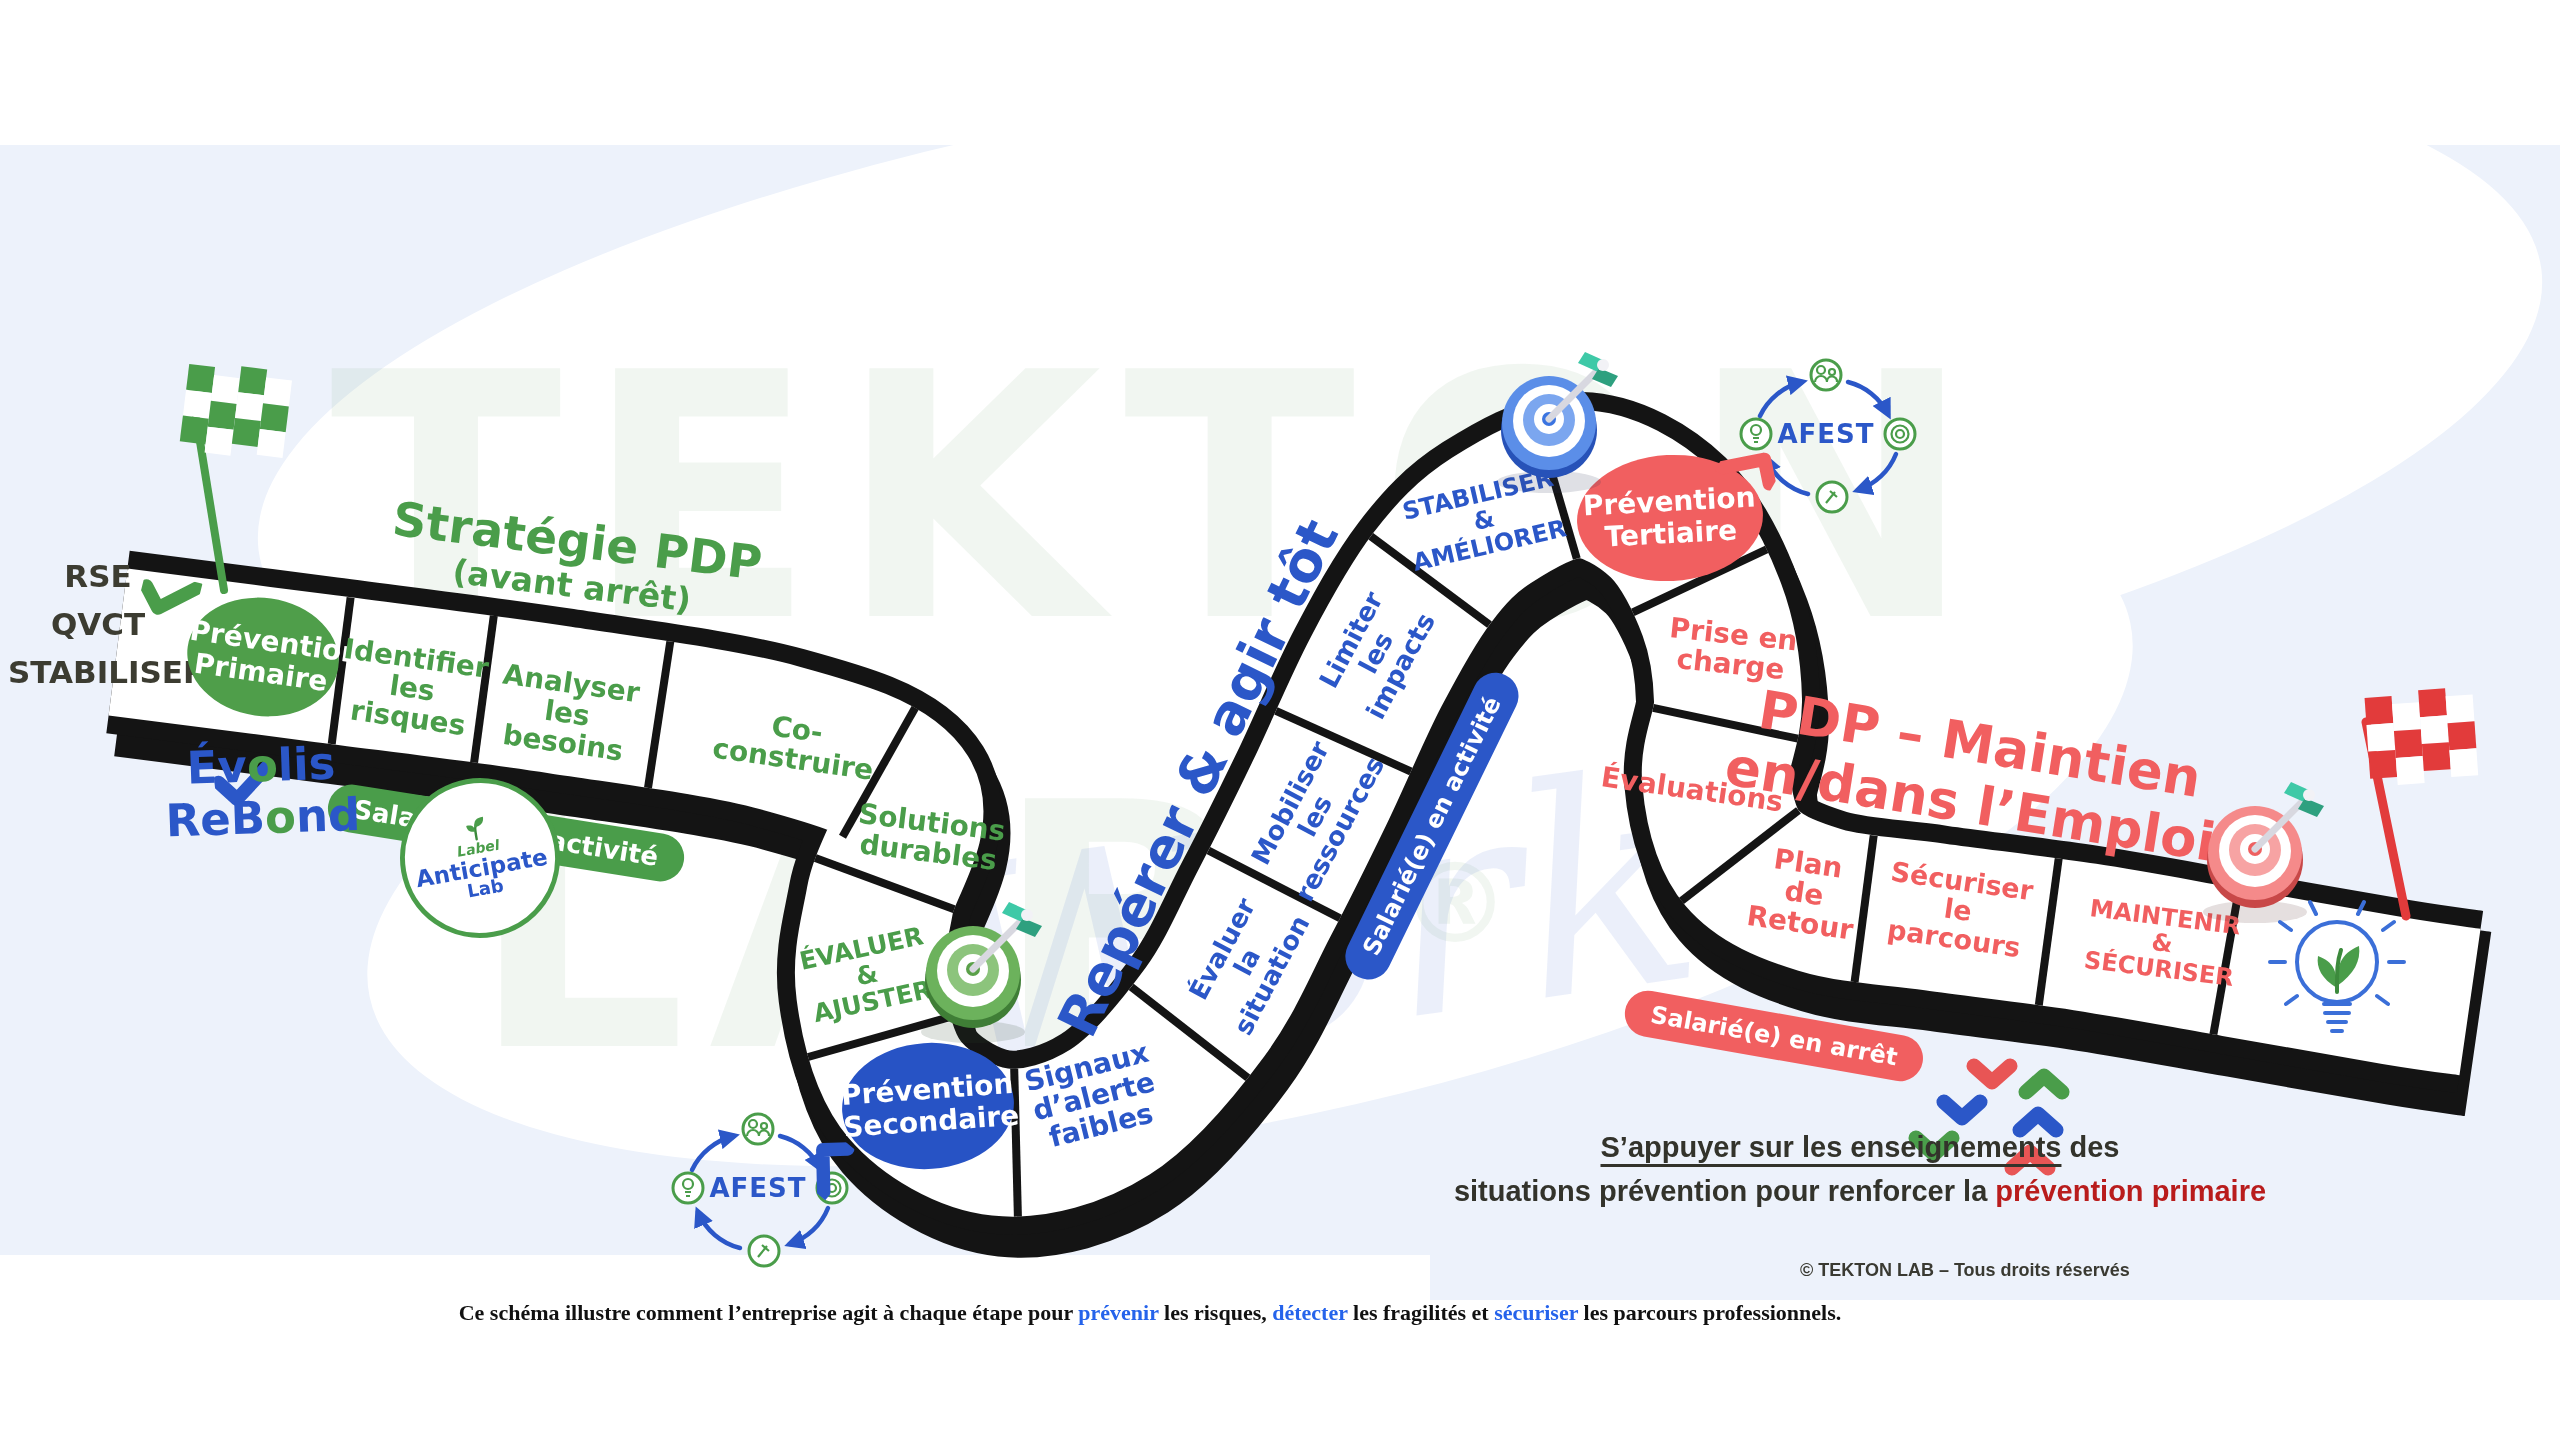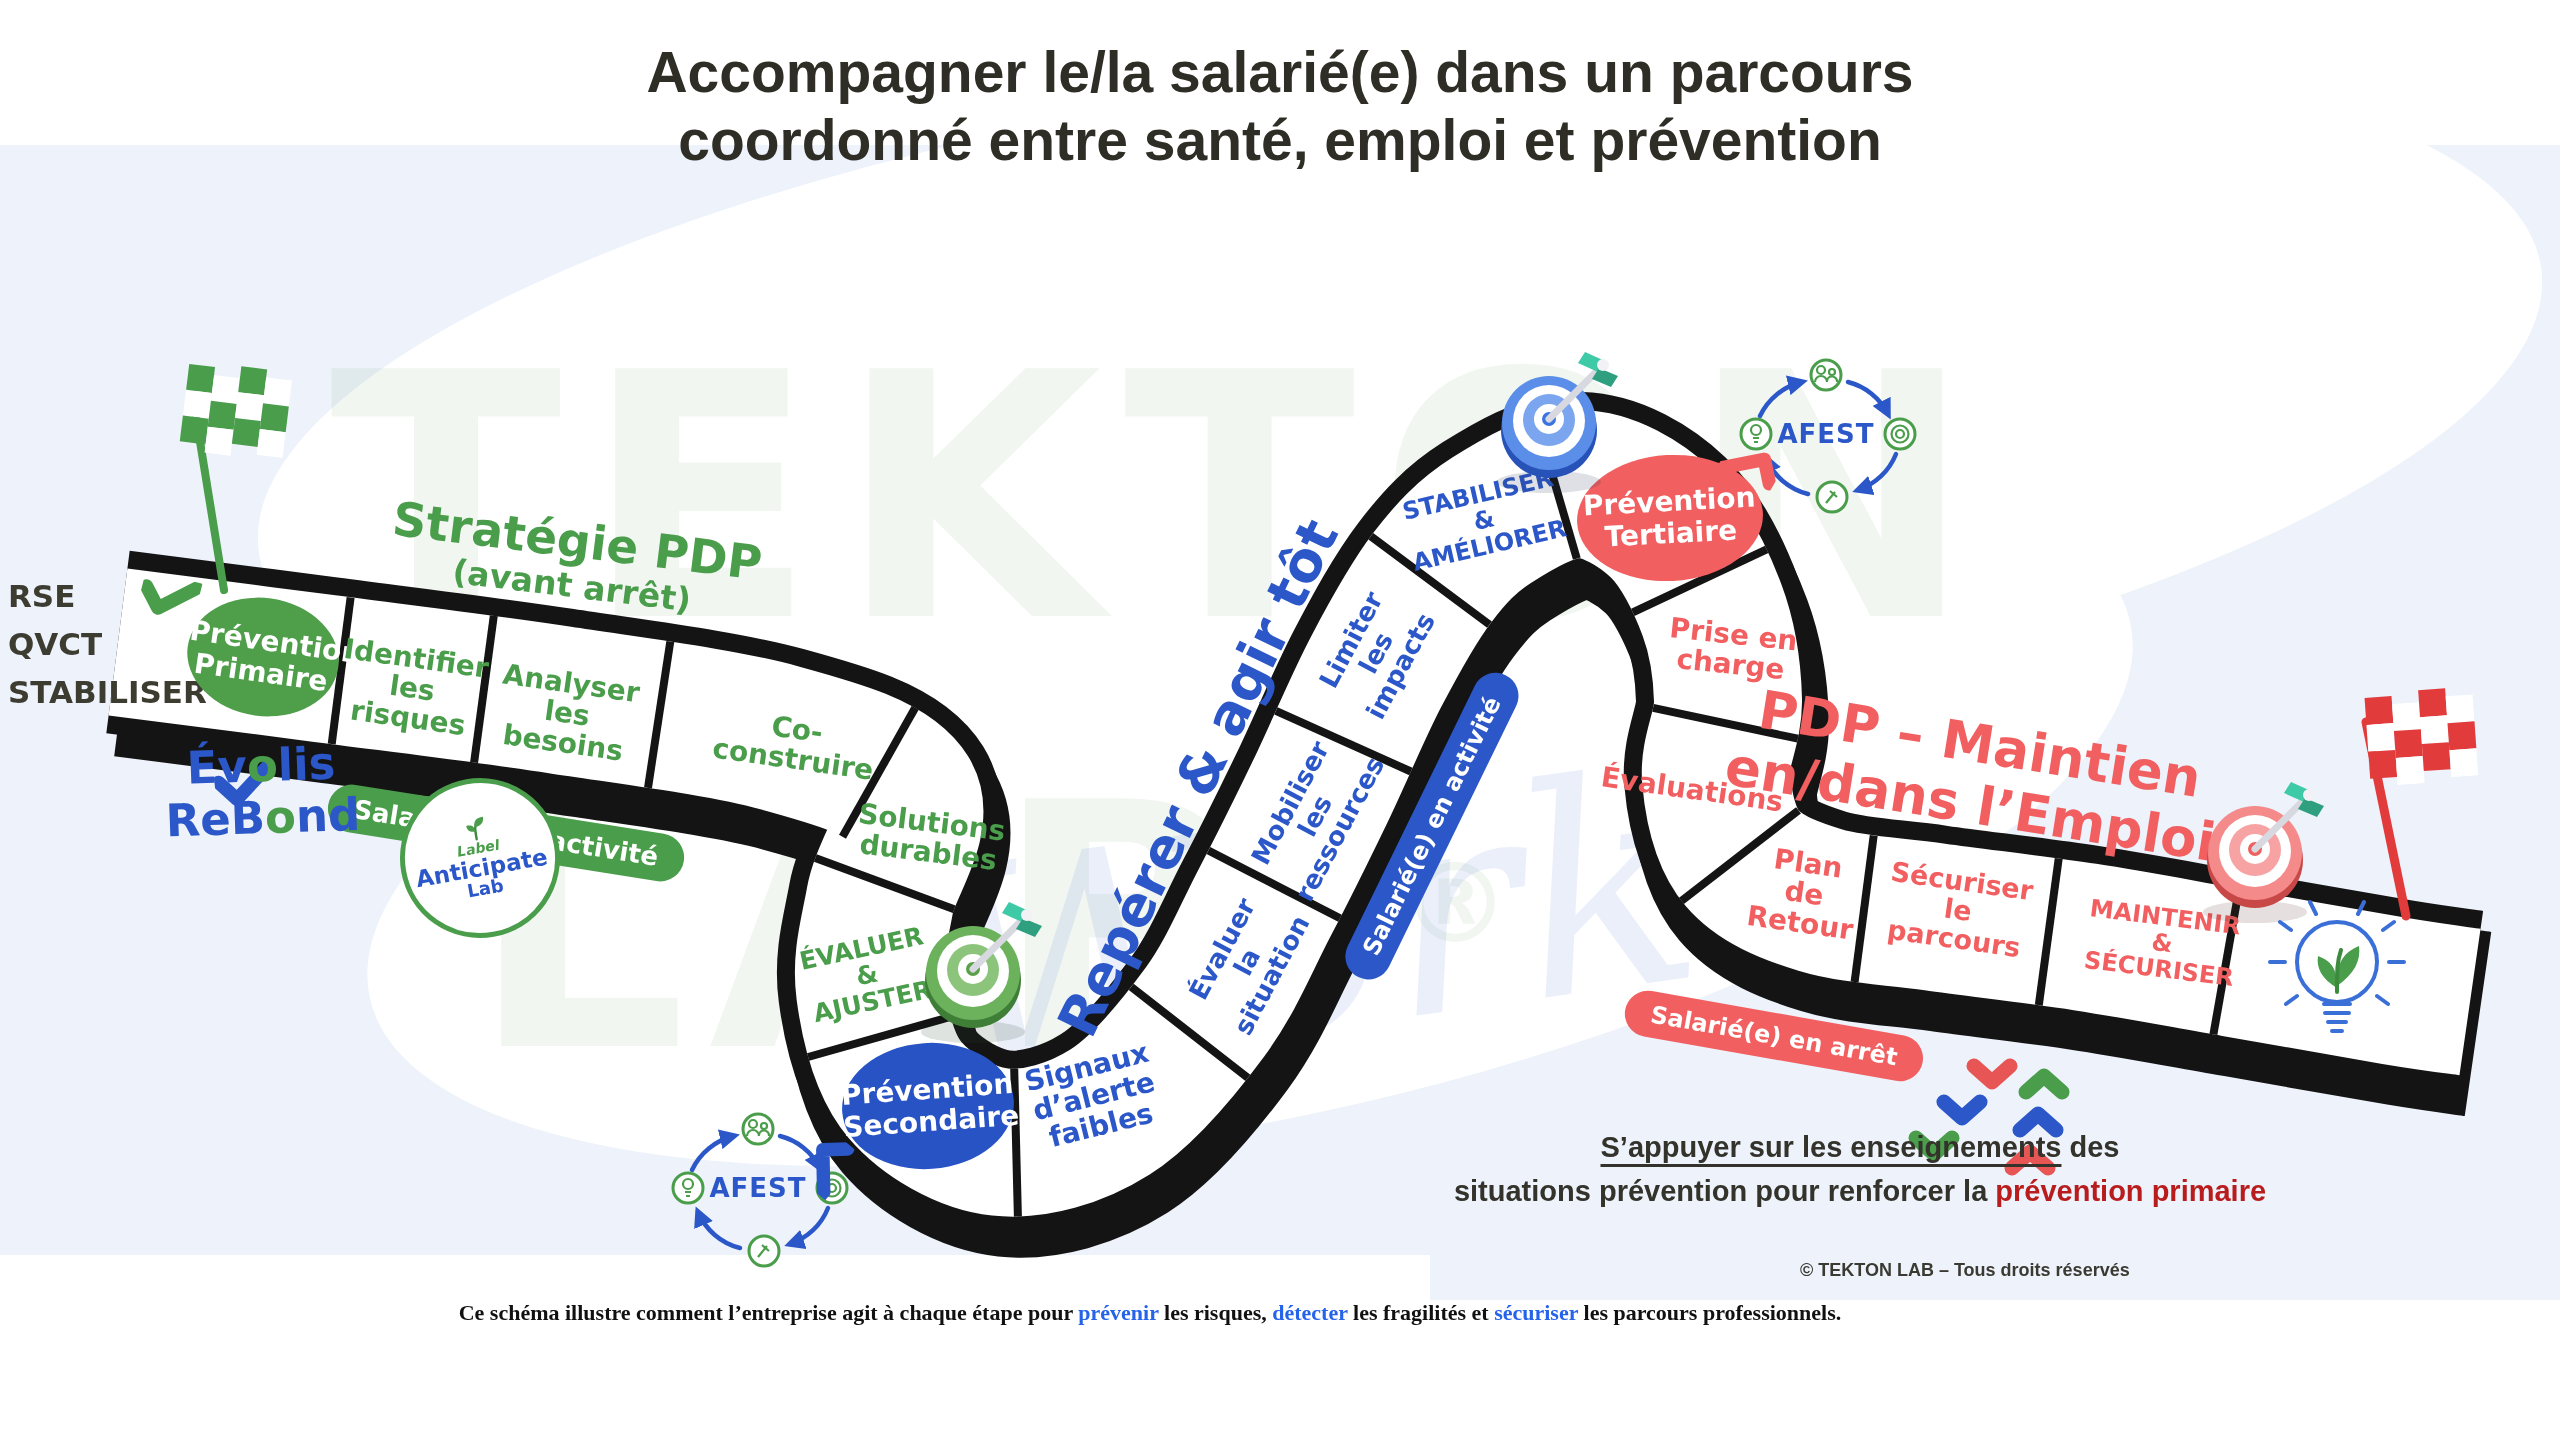--- a/index.html
+++ b/index.html
@@ -18,22 +18,22 @@
   
   .title{position:absolute;left:0;top:38px;width:2560px;text-align:center;color:#2e2e26;
          font-family:"Liberation Sans",sans-serif;font-weight:800;font-size:57px;line-height:1.2;}
   
   .h-strategie{color:#4a9d4a;text-align:center;white-space:nowrap;line-height:1.12;}
   .h-strategie .l1{font-size:47px;font-weight:800;display:block;}
   .h-strategie .l2{font-size:33px;font-weight:800;display:block;}
   .h-reperer{color:#2b57c8;font-size:55px;font-weight:800;white-space:nowrap;}
   .h-pdp{color:#f15f60;font-size:53px;font-weight:800;text-align:center;white-space:nowrap;line-height:1.15;}
   .h-pdp span{display:block;}
-  .side-labels{position:absolute;left:8px;top:552px;width:180px;color:#3c3c31;
-               font-weight:800;font-size:31px;line-height:1.55;margin-top:20px;}
+  .side-labels{position:absolute;left:8px;top:552px;width:180px;text-align:center;color:#3c3c31;
+               font-weight:800;font-size:31px;line-height:1.55;}
   .side-labels span{display:block;}
   
   .step{text-align:center;font-weight:800;line-height:1.08;white-space:nowrap;}
   .step span{display:block;}
   .g{color:#4a9d4a;} .b{color:#2b57c8;} .r{color:#f15f60;}
   .node{border-radius:50%;color:#fff;display:flex;flex-direction:column;justify-content:center;
         text-align:center;font-weight:800;font-size:28px;line-height:1.15;}
   .pill{border-radius:48px;color:#fff;font-weight:800;white-space:nowrap;padding:9px 26px;}
   
   .insight{position:absolute;left:1430px;top:1126px;width:860px;text-align:center;color:#33332b;
@@ -61,24 +61,20 @@
 
   <div class="bg-band"></div>
   <div class="bg-band2"></div>
   <div class="bg-white-1"></div>
   <div class="bg-white-2"></div>
   <div class="wm" style="left:330px;top:300px;font-size:340px;">TEKTON</div>
   <div class="wm" style="left:470px;top:730px;font-size:340px;">LAB</div>
   <div class="wm" style="left:1400px;top:840px;font-size:110px;letter-spacing:0;">®</div>
   <div class="wm-script" style="left:930px;top:760px;font-size:290px;">Work</div>
 
-  <div class="title">
-    <span>Accompagner le/la salarié(e) dans un parcours</span><br>
-    <span>coordonné entre santé, emploi et prévention</span>
-  </div>
 
   <svg id="road" class="abs" style="left:0;top:0;" width="2560" height="1440" viewBox="0 0 2560 1440">
       <path d="M118,642C151.7,646.3 246.3,658.3 320,668C393.7,677.7 483.3,688.3 560,700C636.7,711.7 722.5,722.2 780,738C837.5,753.8 888.3,768.0 905,795C921.7,822.0 885.8,867.5 880,900C874.2,932.5 865.8,958.3 870,990C874.2,1021.7 883.3,1064.7 905,1090C926.7,1115.3 965.8,1138.3 1000,1142C1034.2,1145.7 1075.8,1133.7 1110,1112C1144.2,1090.3 1179.2,1047.0 1205,1012C1230.8,977.0 1245.8,938.7 1265,902C1284.2,865.3 1301.5,830.3 1320,792C1338.5,753.7 1357.3,707.7 1376,672C1394.7,636.3 1412.7,603.3 1432,578C1451.3,552.7 1467.3,535.7 1492,520C1516.7,504.3 1551.7,483.3 1580,484C1608.3,484.7 1640.0,503.0 1662,524C1684.0,545.0 1701.0,580.7 1712,610C1723.0,639.3 1727.3,672.0 1728,700C1728.7,728.0 1713.7,751.7 1716,778C1718.3,804.3 1724.7,837.7 1742,858C1759.3,878.3 1787.8,890.2 1820,900C1852.2,909.8 1890.8,910.8 1935,917C1979.2,923.2 2035.0,929.3 2085,937C2135.0,944.7 2183.3,954.0 2235,963C2286.7,972.0 2355.8,984.5 2395,991C2434.2,997.5 2457.5,1000.2 2470,1002" fill="none" stroke="#141414" stroke-width="186" transform="translate(8,22)"></path>
       <path d="M118,642C151.7,646.3 246.3,658.3 320,668C393.7,677.7 483.3,688.3 560,700C636.7,711.7 722.5,722.2 780,738C837.5,753.8 888.3,768.0 905,795C921.7,822.0 885.8,867.5 880,900C874.2,932.5 865.8,958.3 870,990C874.2,1021.7 883.3,1064.7 905,1090C926.7,1115.3 965.8,1138.3 1000,1142C1034.2,1145.7 1075.8,1133.7 1110,1112C1144.2,1090.3 1179.2,1047.0 1205,1012C1230.8,977.0 1245.8,938.7 1265,902C1284.2,865.3 1301.5,830.3 1320,792C1338.5,753.7 1357.3,707.7 1376,672C1394.7,636.3 1412.7,603.3 1432,578C1451.3,552.7 1467.3,535.7 1492,520C1516.7,504.3 1551.7,483.3 1580,484C1608.3,484.7 1640.0,503.0 1662,524C1684.0,545.0 1701.0,580.7 1712,610C1723.0,639.3 1727.3,672.0 1728,700C1728.7,728.0 1713.7,751.7 1716,778C1718.3,804.3 1724.7,837.7 1742,858C1759.3,878.3 1787.8,890.2 1820,900C1852.2,909.8 1890.8,910.8 1935,917C1979.2,923.2 2035.0,929.3 2085,937C2135.0,944.7 2183.3,954.0 2235,963C2286.7,972.0 2355.8,984.5 2395,991C2434.2,997.5 2457.5,1000.2 2470,1002" fill="none" stroke="#141414" stroke-width="184"></path>
       <path d="M118,642C151.7,646.3 246.3,658.3 320,668C393.7,677.7 483.3,688.3 560,700C636.7,711.7 722.5,722.2 780,738C837.5,753.8 888.3,768.0 905,795C921.7,822.0 885.8,867.5 880,900C874.2,932.5 865.8,958.3 870,990C874.2,1021.7 883.3,1064.7 905,1090C926.7,1115.3 965.8,1138.3 1000,1142C1034.2,1145.7 1075.8,1133.7 1110,1112C1144.2,1090.3 1179.2,1047.0 1205,1012C1230.8,977.0 1245.8,938.7 1265,902C1284.2,865.3 1301.5,830.3 1320,792C1338.5,753.7 1357.3,707.7 1376,672C1394.7,636.3 1412.7,603.3 1432,578C1451.3,552.7 1467.3,535.7 1492,520C1516.7,504.3 1551.7,483.3 1580,484C1608.3,484.7 1640.0,503.0 1662,524C1684.0,545.0 1701.0,580.7 1712,610C1723.0,639.3 1727.3,672.0 1728,700C1728.7,728.0 1713.7,751.7 1716,778C1718.3,804.3 1724.7,837.7 1742,858C1759.3,878.3 1787.8,890.2 1820,900C1852.2,909.8 1890.8,910.8 1935,917C1979.2,923.2 2035.0,929.3 2085,937C2135.0,944.7 2183.3,954.0 2235,963C2286.7,972.0 2355.8,984.5 2395,991C2434.2,997.5 2457.5,1000.2 2470,1002" fill="none" stroke="#ffffff" stroke-width="148"></path>
       <line x1="350.6" y1="597.4" x2="331.7" y2="744.1" stroke="#141414" stroke-width="8"></line>
       <line x1="493.8" y1="615.8" x2="474.1" y2="762.5" stroke="#141414" stroke-width="8"></line>
       <line x1="670.3" y1="641.5" x2="648.0" y2="787.8" stroke="#141414" stroke-width="8"></line>
       <line x1="915.2" y1="707.8" x2="842.5" y2="836.7" stroke="#141414" stroke-width="8"></line>
       <line x1="954.2" y1="909.2" x2="815.3" y2="858.0" stroke="#141414" stroke-width="8"></line>

